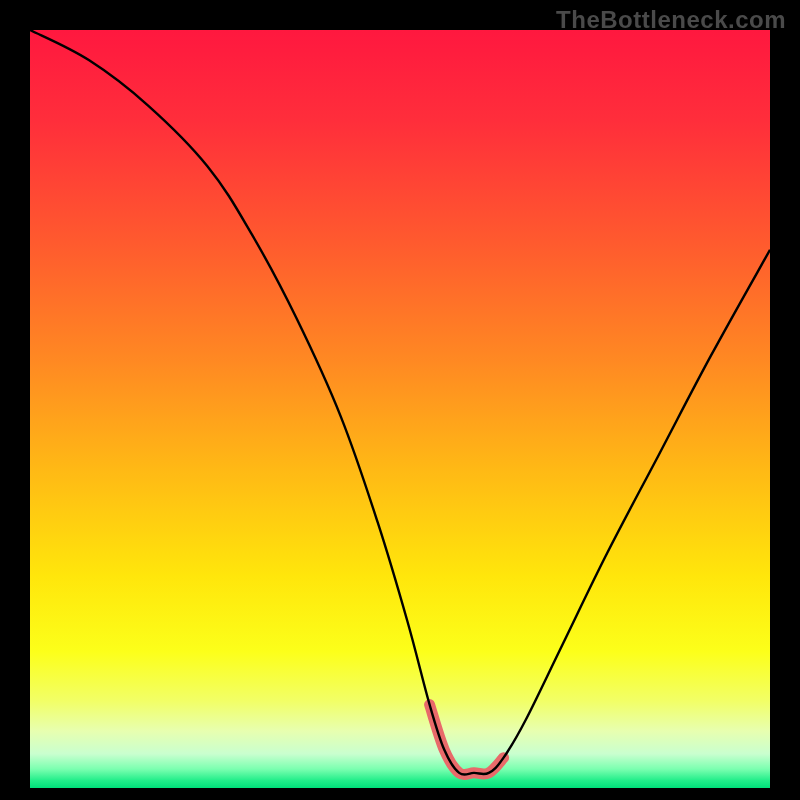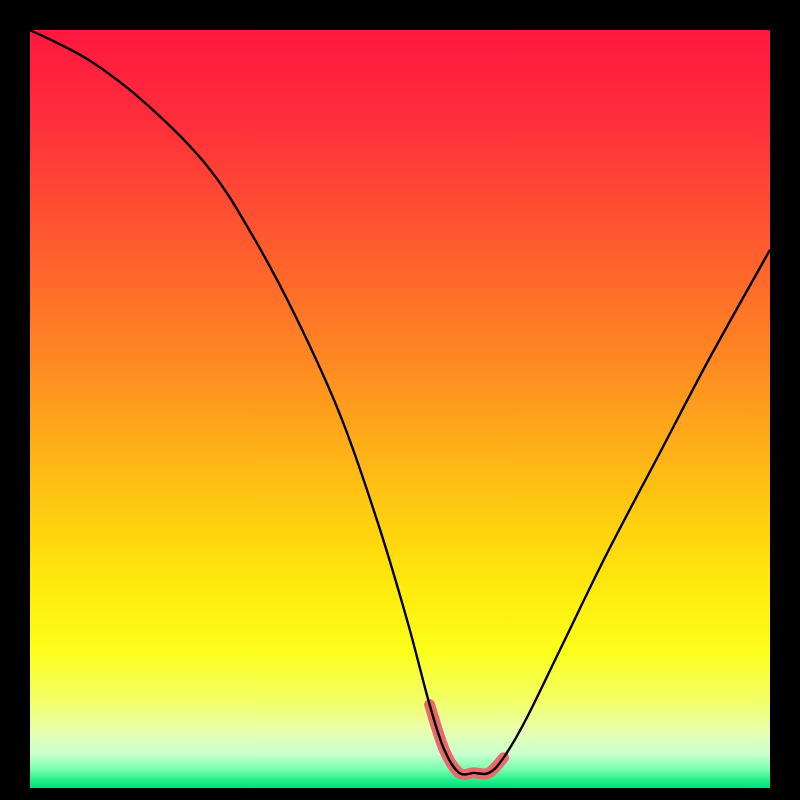--- a/index.html
+++ b/index.html
@@ -37,20 +37,21 @@
   svg {
     display: block;
     width: 100%;
     height: 100%;
   }
 </style>
 </head>
 <body>
 
 <div class="frame">
+  <div class="watermark">TheBottleneck.com</div>
 
   <div class="plot">
     <svg viewBox="0 0 740 758" preserveAspectRatio="none">
       <defs>
         <linearGradient id="bgGrad" x1="0" y1="0" x2="0" y2="1">
         <stop offset="0%" stop-color="#ff183f"></stop>
             <stop offset="12%" stop-color="#ff2e3b"></stop>
             <stop offset="28.000000000000004%" stop-color="#ff5a2e"></stop>
             <stop offset="44%" stop-color="#ff8a22"></stop>
             <stop offset="57.99999999999999%" stop-color="#ffb915"></stop>

